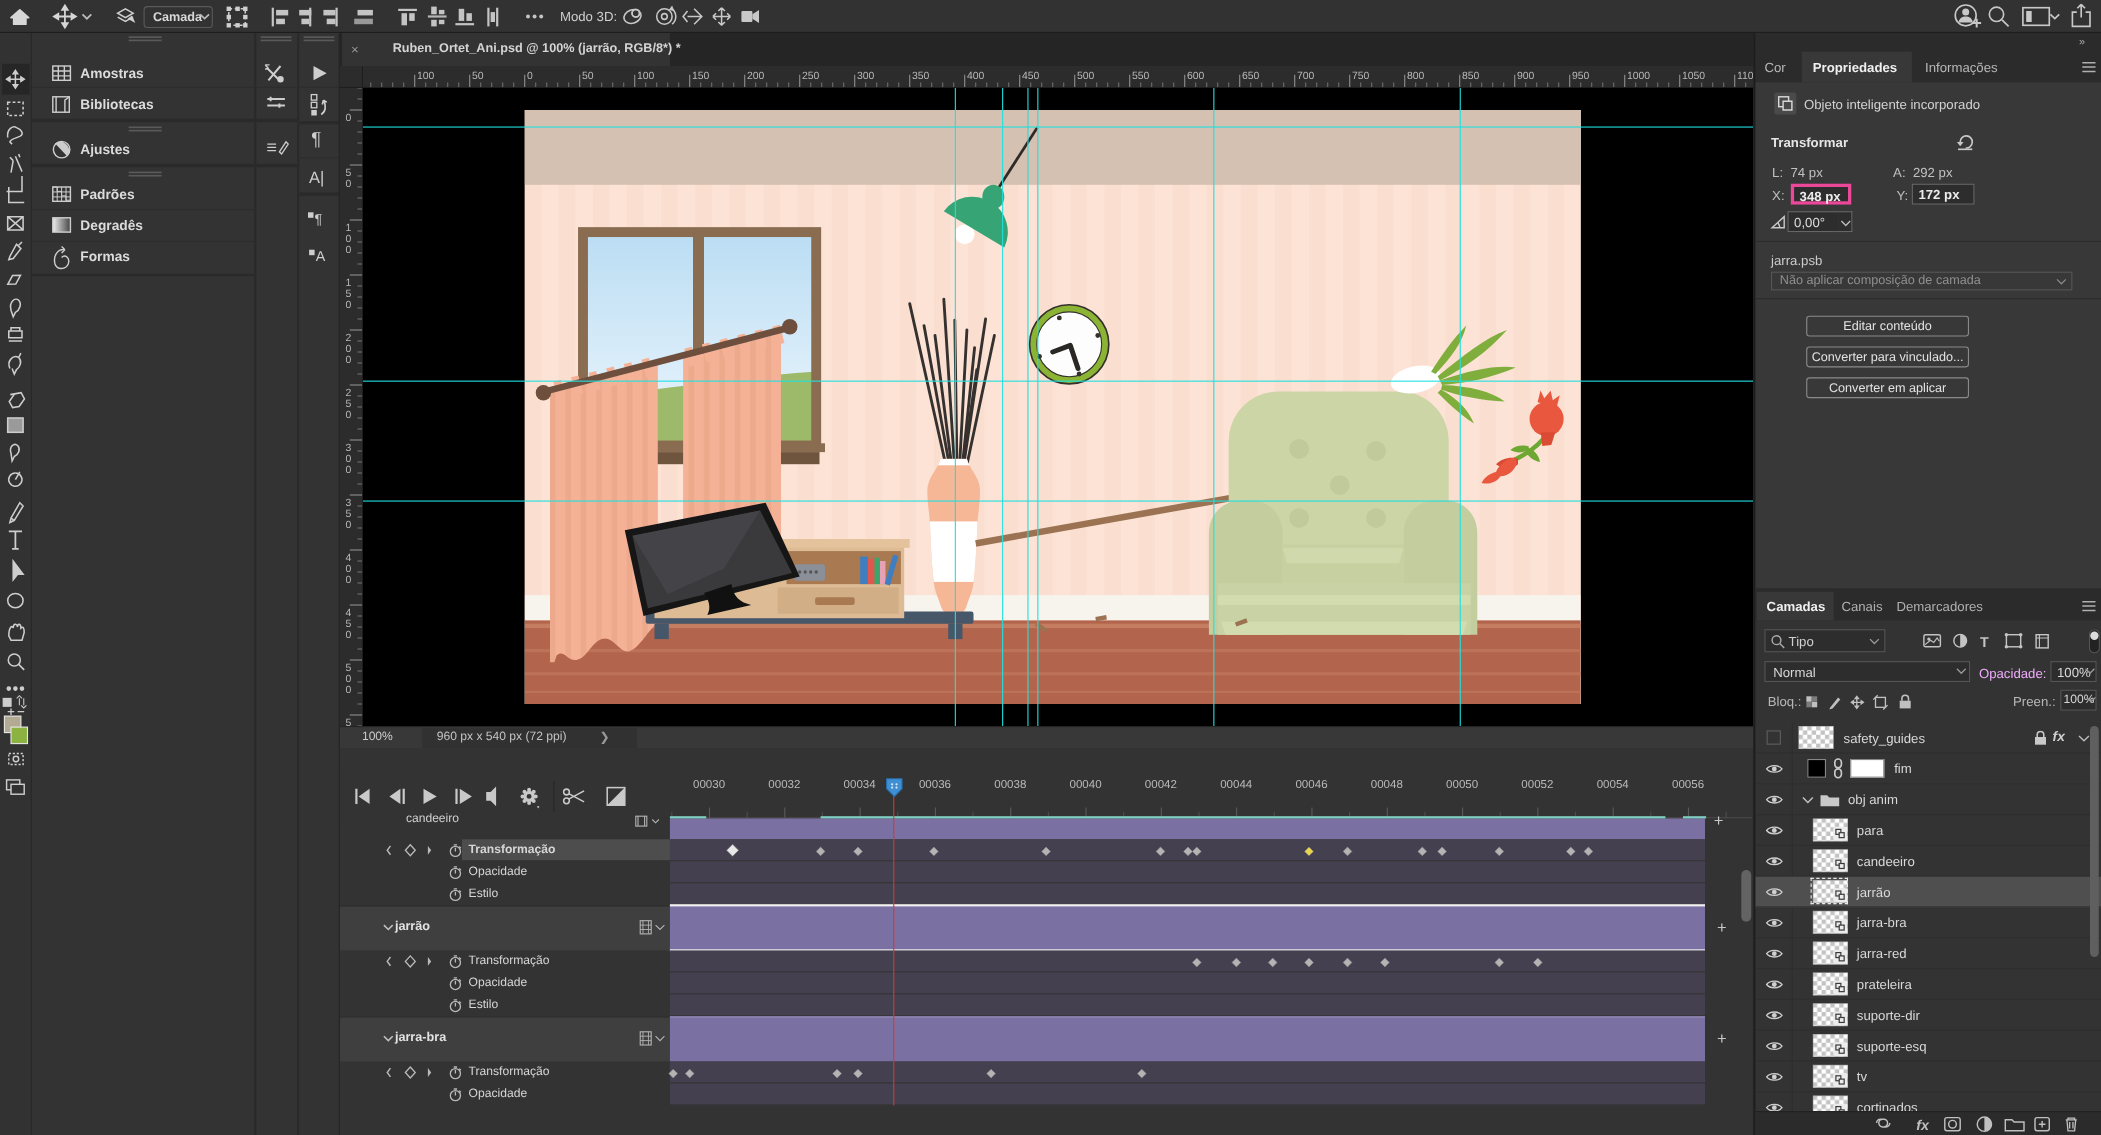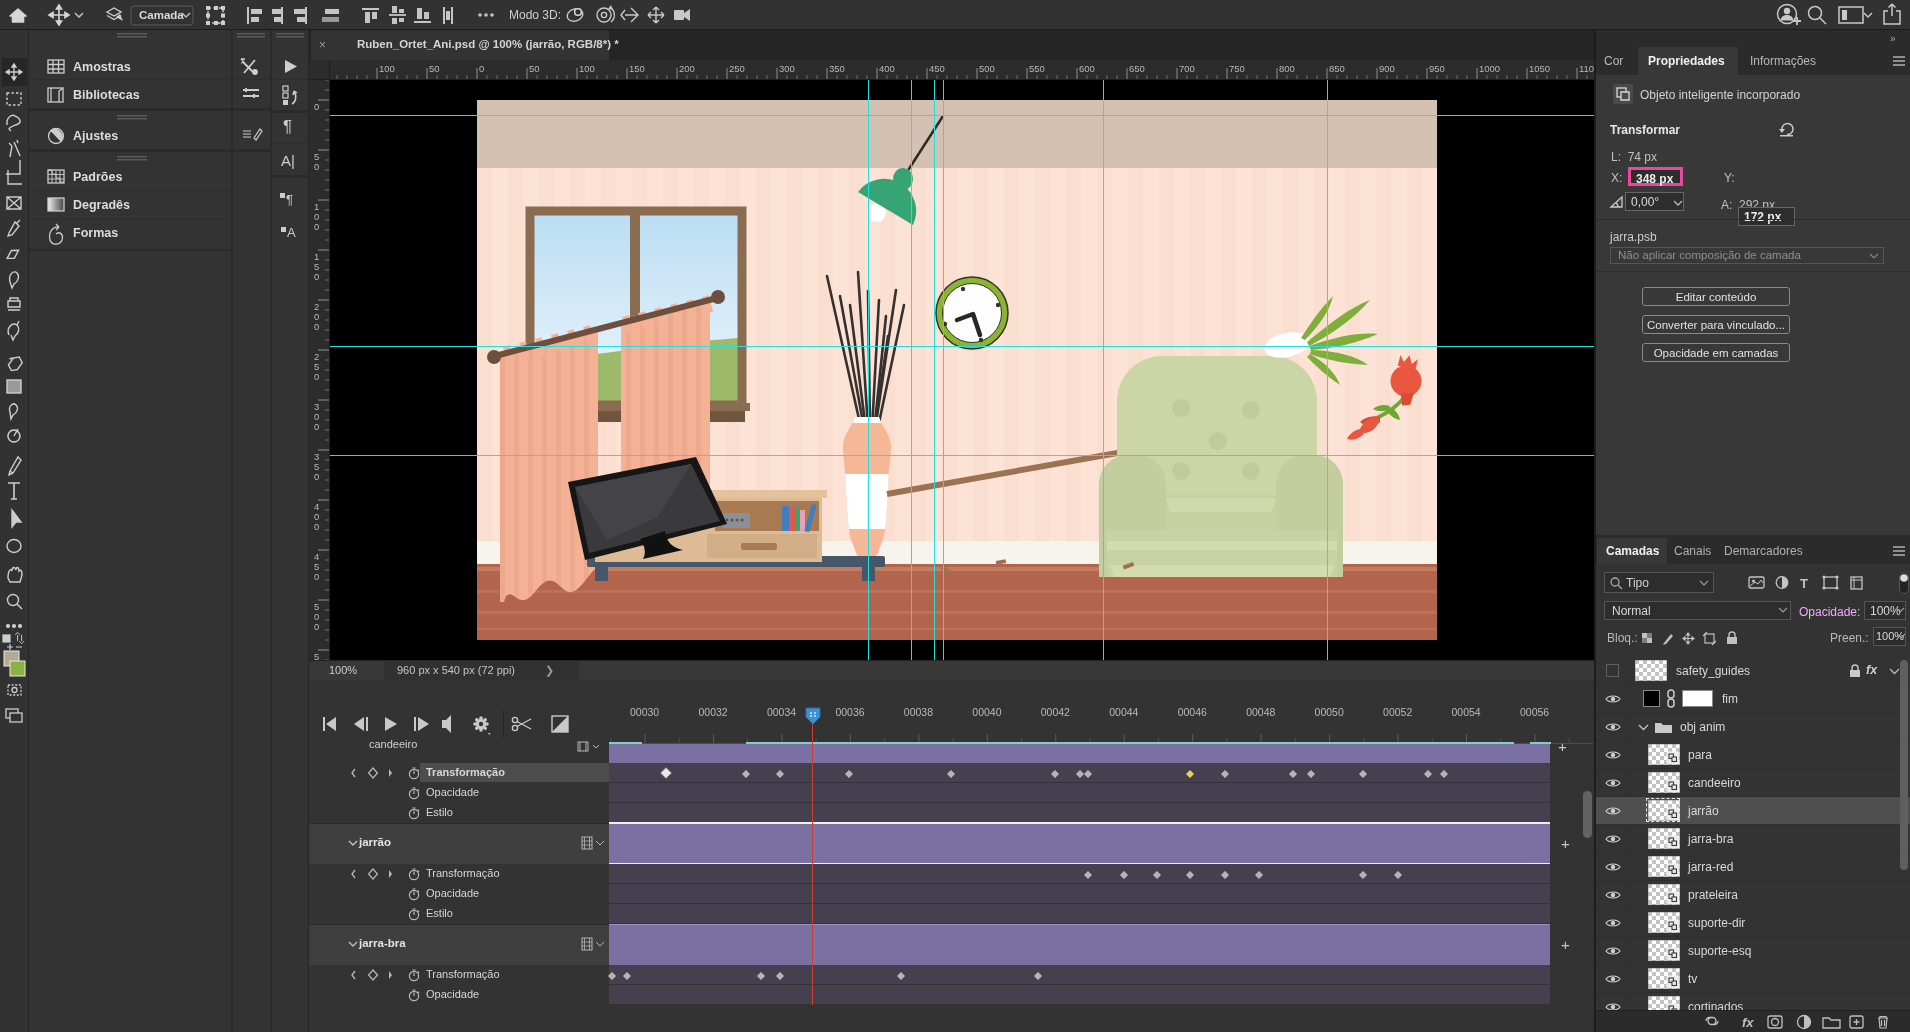--- a/index.html
+++ b/index.html
@@ -1019,44 +1019,44 @@
         <path d="M10 10 h8 v8 h-8 z" fill="#4a4a4a" stroke="#d8d8d8" stroke-width="1.3"></path>
       </svg>
       <div class="abs" style="left:44px;top:13px;color:#d2d2d2;font-size:12px;">Objeto inteligente incorporado</div>
       <div class="abs" style="left:14px;top:48px;color:#e6e6e6;font-size:12px;font-weight:bold;">Transformar</div>
       <svg class="abs" style="left:182px;top:45px" width="18" height="18">
         <path d="M4 9 A5.5 5.5 0 1 1 9 14.5" fill="none" stroke="#c8c8c8" stroke-width="1.5"></path>
         <path d="M1 9 L7 9 L4 13 Z" fill="#c8c8c8"></path>
         <rect x="2" y="15" width="13" height="1.5" fill="#c8c8c8"></rect>
       </svg>
       <div class="abs" style="left:15px;top:75px;color:#c0c0c0;font-size:12px;">L:&nbsp; 74 px</div>
-      <div class="abs" style="left:125px;top:75px;color:#c0c0c0;font-size:12px;margin-top:48px;">A:&nbsp; 292 px</div>
+      <div class="abs" style="left:125px;top:75px;color:#c0c0c0;font-size:12px;">A:&nbsp; 292 px</div>
       <div class="abs" style="left:15px;top:96px;color:#c0c0c0;font-size:12px;">X:</div>
       <div class="abs" style="left:32px;top:92px;width:55px;height:19px;background:#2d2d2d;border:3px solid #ec4899;color:#ececec;font-size:12px;font-weight:bold;padding:2px 0 0 5px;">348 px</div>
       <div class="abs" style="left:128px;top:96px;color:#c0c0c0;font-size:12px;">Y:</div>
-      <div class="abs" style="left:142px;top:92px;width:57px;height:19px;background:#2d2d2d;border:1px solid #666;color:#ececec;font-size:12px;font-weight:bold;padding:2px 0 0 5px;margin-top:40px;">172 px</div>
+      <div class="abs" style="left:142px;top:92px;width:57px;height:19px;background:#2d2d2d;border:1px solid #666;color:#ececec;font-size:12px;font-weight:bold;padding:2px 0 0 5px;">172 px</div>
       <svg class="abs" style="left:13px;top:120px" width="16" height="14">
           <path d="M2 12 L13 2 L13 12 Z M9 12 A7 7 0 0 0 7.5 8" fill="none" stroke="#c8c8c8" stroke-width="1.3"></path>
         </svg>
       <div class="abs" style="left:29px;top:117px;width:47px;height:19px;background:#2d2d2d;border:1px solid #666;color:#dcdcdc;font-size:12px;padding:2px 0 0 5px;">0,00°</div>
       <div class="abs" style="left:75px;top:117px;width:13px;height:19px;background:#2d2d2d;border:1px solid #666;border-left:none;"></div>
       <svg class="abs" style="left:77px;top:125px" width="10" height="8">
           <path d="M1 1 l4 4 4 -4" stroke="#bbb" stroke-width="1.3" fill="none"></path>
         </svg>
       <div class="abs" style="left:0;top:144px;width:316px;height:1px;background:#2c2c2c;"></div>
       <div class="abs" style="left:14px;top:155px;color:#cccccc;font-size:12px;">jarra.psb</div>
       <div class="abs" style="left:14px;top:172px;width:274px;height:17px;border:1px solid #565656;color:#8f8f8f;font-size:11.5px;padding:1px 0 0 7px;">Não aplicar composição de camada
         <svg class="abs" style="left:258px;top:5px" width="10" height="8">
             <path d="M1 1 l4 4 4 -4" stroke="#888" stroke-width="1.2" fill="none"></path>
           </svg>
       </div>
       <div class="abs" style="left:0;top:196px;width:316px;height:1px;background:#2c2c2c;"></div>
       <div class="abs" style="left:46px;top:212px;width:148px;height:19px;border:1px solid #8a8a8a;border-radius:3px;color:#e2e2e2;font-size:11.5px;text-align:center;padding-top:3px;">Editar conteúdo</div>
       <div class="abs" style="left:46px;top:240px;width:148px;height:19px;border:1px solid #8a8a8a;border-radius:3px;color:#e2e2e2;font-size:11.5px;text-align:center;padding-top:3px;">Converter para vinculado...</div>
-      <div class="abs" style="left:46px;top:268px;width:148px;height:19px;border:1px solid #8a8a8a;border-radius:3px;color:#e2e2e2;font-size:11.5px;text-align:center;padding-top:3px;">Opacidade em camadas</div>
+      <div class="abs" style="left:46px;top:268px;width:148px;height:19px;border:1px solid #8a8a8a;border-radius:3px;color:#e2e2e2;font-size:11.5px;text-align:center;padding-top:3px;">Converter em aplicar</div>
     </div>
 
     <div class="abs" id="layers" style="left:0;top:505px;width:316px;height:497px;background:#333333;"><div style="position:absolute;left:0;top:0;width:316px;height:29px;background:#2b2b2b;"></div><div style="position:absolute;left:1px;top:3px;width:70px;height:26px;background:#383838;color:#f0f0f0;font-size:12px;font-weight:bold;padding:6px 0 0 9px;">Camadas</div><div style="position:absolute;left:78px;top:9px;color:#b0b0b0;font-size:12px;">Canais</div><div style="position:absolute;left:128px;top:9px;color:#b0b0b0;font-size:12px;">Demarcadores</div><svg style="position:absolute;left:296px;top:10px" width="14" height="12">
           <path d="M1 2 h12 M1 6 h12 M1 10 h12" stroke="#b0b0b0" stroke-width="1.4"></path>
         </svg><div style="position:absolute;left:8px;top:37px;width:110px;height:21px;background:#2d2d2d;border:1px solid #555;"></div><svg style="position:absolute;left:13px;top:41px" width="14" height="14">
           <circle cx="6" cy="6" r="4" stroke="#aaa" fill="none" stroke-width="1.3"></circle>
           <path d="M9 9 L13 13" stroke="#aaa" stroke-width="1.3"></path>
         </svg><div style="position:absolute;left:30px;top:41px;color:#d0d0d0;font-size:12px;">Tipo</div><svg style="position:absolute;left:103px;top:45px" width="10" height="8">
           <path d="M1 1 l4 4 4 -4" stroke="#999" stroke-width="1.2" fill="none"></path>
         </svg><svg style="position:absolute;left:152px;top:40px" width="150" height="16">

